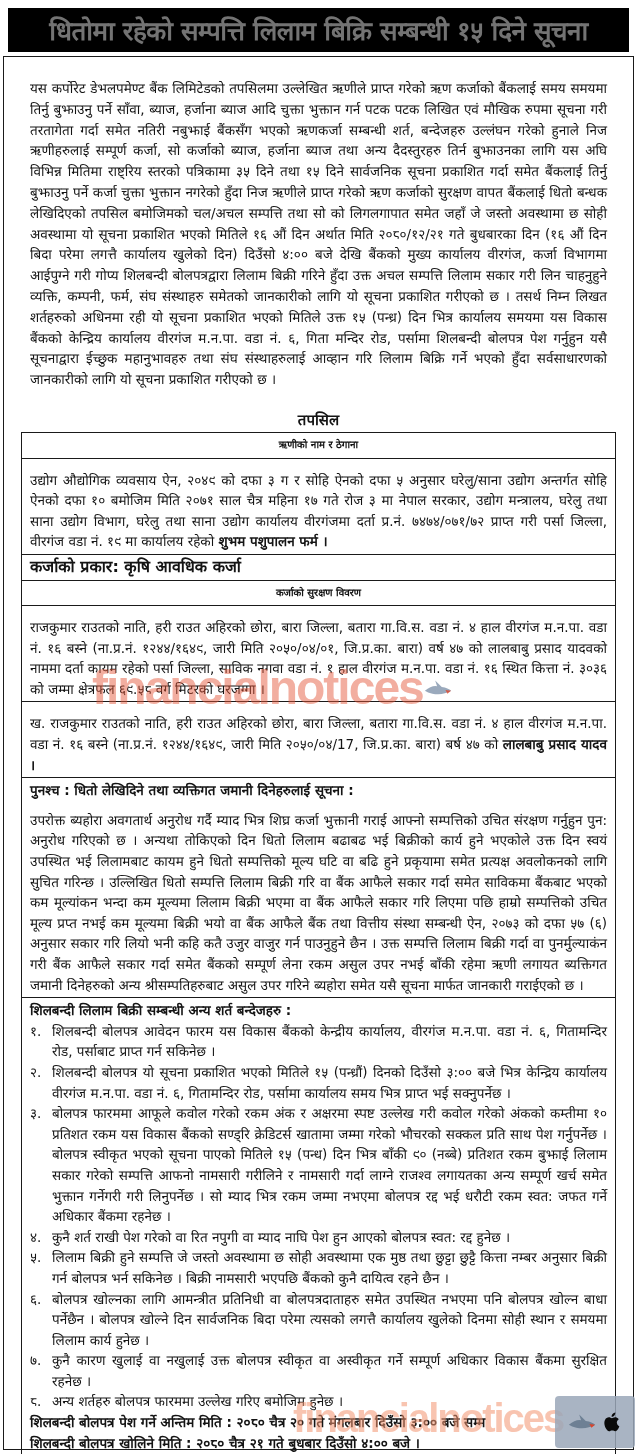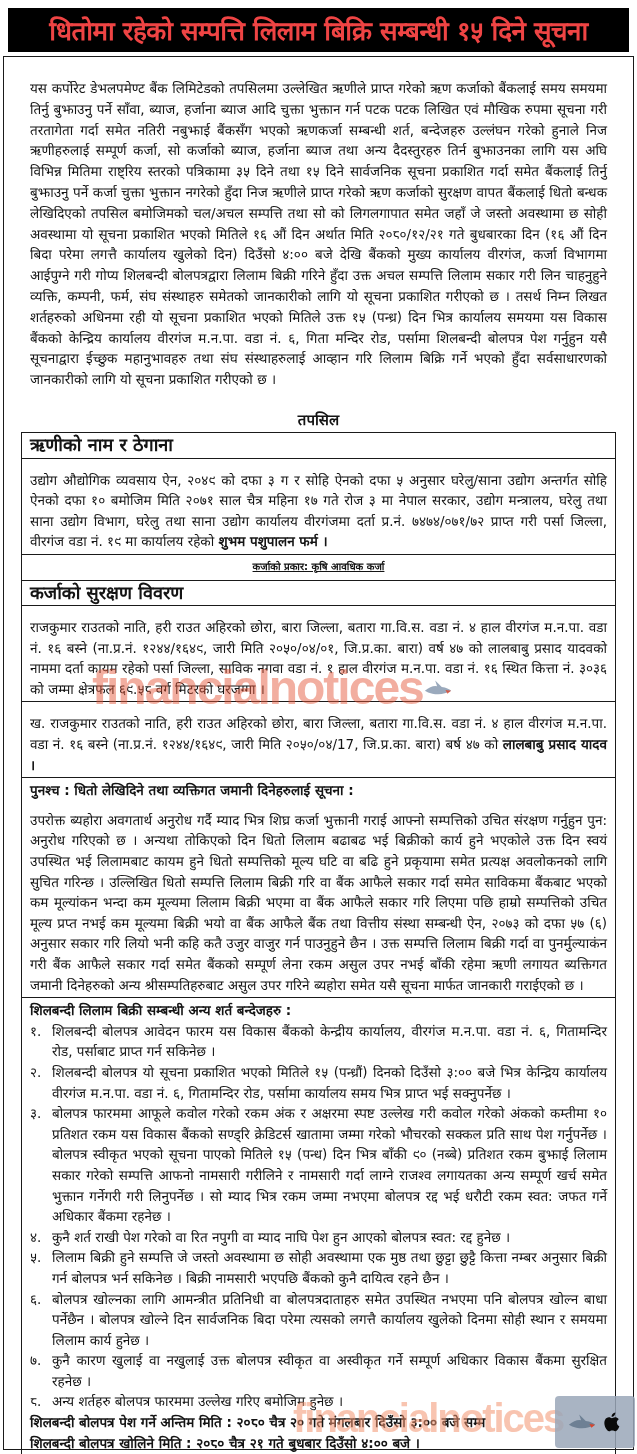--- a/index.html
+++ b/index.html
@@ -4,43 +4,43 @@
 <style>
   html,body{margin:0;padding:0;background:#e9e9e9;}
   .page{
     width:637px;height:1454px;background:#ffffff;position:relative;
     font-family:"DejaVu Sans","Liberation Sans",sans-serif;color:#141414;
     overflow:hidden;margin:0 auto;box-sizing:border-box;
   }
   
   .title-bar{
     position:absolute;left:8px;top:8px;right:8px;height:44px;background:#000;
-    color:#ef4444;display:flex;align-items:center;justify-content:center;
+    color:#737373;display:flex;align-items:center;justify-content:center;
   }
   .title-bar span{font-size:26px;font-weight:bold;white-space:nowrap;letter-spacing:-0.5px;}
   
   .outer{
     position:absolute;left:3px;top:56px;right:3px;bottom:4px;
     border:1.5px solid #1a1a1a;box-sizing:border-box;padding:4px 9px 2px 9px;
     display:flex;flex-direction:column;
   }
   .intro{
     font-size:13.5px;line-height:20.8px;text-align:justify;margin:17px;
   }
   .tapasil{
     text-align:center;font-weight:bold;font-size:15px;margin:2px 0 3px 0;
   }
   
   .tbl{border:1.5px solid #1a1a1a;margin:0 8px;}
   .row{
     border-bottom:1px solid #1a1a1a;padding:2px 8px;font-size:13.5px;line-height:20.6px;
   }
   .row:last-child{border-bottom:none;}
-  .rhead{font-weight:bold;font-size:18px;padding:2px 8px;}
-  .rleft{font-weight:bold;text-align:center;font-size:10px;text-decoration:underline;}
+  .rhead{font-weight:bold;text-align:center;font-size:10px;padding:2px 8px;}
+  .rleft{font-weight:bold;text-align:left;font-size:16px;}
   .just{text-align:justify;margin-top:9px;}
   .bold{font-weight:bold;}
   .cond{display:flex;}
   .cond .n{flex:0 0 22px;}
   .cond .t{flex:1;text-align:justify;}
   
   .wm-mid{
     position:absolute;left:92px;top:660px;z-index:3;display:flex;align-items:center;
     pointer-events:none;
   }

